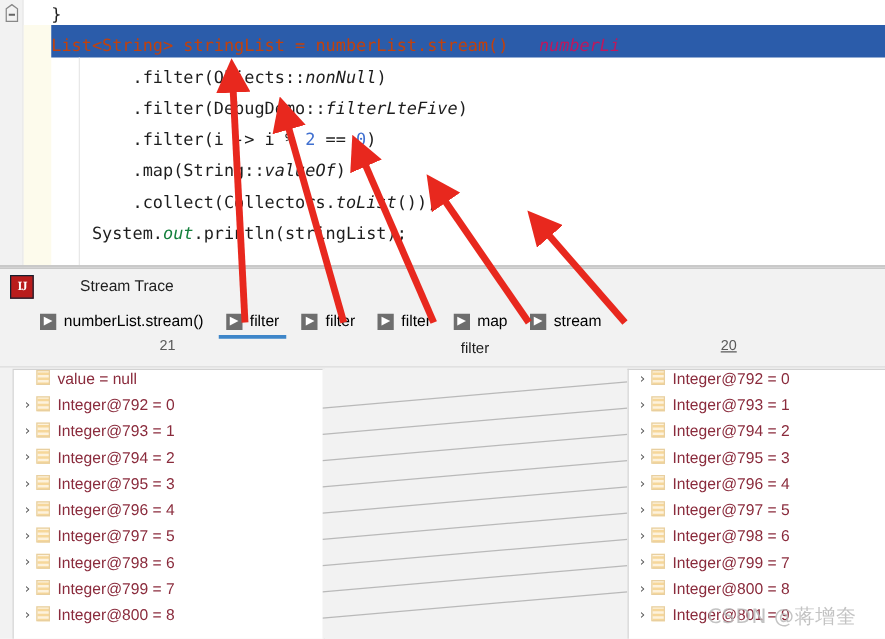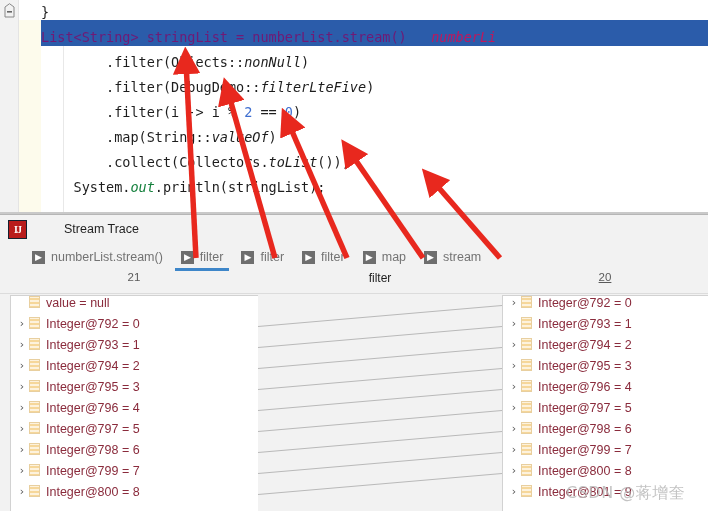--- a/index.html
+++ b/index.html
@@ -40,21 +40,21 @@
   }
   .hl-line{
     position:absolute;left:41px;top:20px;width:667px;height:26px;
     background:#2b5caa;
   }
   .vline{
     position:absolute;left:63px;top:46px;width:1px;height:168px;
     background:#e8e8e8;
   }
   .cl{position:absolute;left:0;white-space:pre;}
-  .sel{color:#701a75;}
+  .sel{color:#c2410c;}
   .hint{color:#be185d;font-style:italic;}
   .ital{font-style:italic;}
   .num{color:#3f6fd0;}
   .fld{color:#15803d;font-style:italic;}
   .editor-bottom-border{
     position:absolute;left:0;top:212px;width:708px;height:2px;
     background:#c9c9c9;
   }
 
   
@@ -86,21 +86,21 @@
   }
   .tab{
     display:flex;align-items:center;height:28px;
     margin-right:18px;position:relative;cursor:pointer;
   }
   .tab .sq{
     width:13px;height:13px;background:#6e6e6e;color:#ffffff;
     font-size:9px;line-height:13px;text-align:center;
     margin-right:6px;flex:0 0 auto;font-family:"DejaVu Sans",sans-serif;
   }
-  .tab .lbl{font-size:12.5px;color:#737373;white-space:nowrap;text-align:right;}
+  .tab .lbl{font-size:12.5px;color:#000000;white-space:nowrap;text-align:right;}
   .tab.active::after{
     content:"";position:absolute;left:-6px;right:-6px;bottom:0;height:3px;
     background:#3e86c9;
   }
 
   .colheads{
     position:absolute;left:0;top:56px;width:708px;height:22px;padding-left:12px;
   }
   .colhead{
     position:absolute;top:0;font-size:11.5px;color:#5a5a5a;
@@ -201,21 +201,21 @@
       </div>
       <div class="tab">
         <div class="sq">▶</div>
         <div class="lbl">stream</div>
       </div>
     </div>
 
   <div class="colheads" id="colheads">
       <div class="colhead" style="left: 10px; width: 248px;">21</div>
       <div class="colhead center" style="left: 258px; width: 244px;">filter</div>
-      <div class="colhead" style="left: 502px; width: 206px; text-decoration: underline;">20</div>
+      <div class="colhead" style="left: 480px; width: 206px; text-decoration: underline;">20</div>
     </div>
   <div class="panel-sep"></div>
 
   <div class="list" id="list-left">
       <div class="item">
         <div class="chev empty">›</div>
         <div class="vicon"></div>
         <div class="itxt">value = null</div>
       </div>
       <div class="item">

